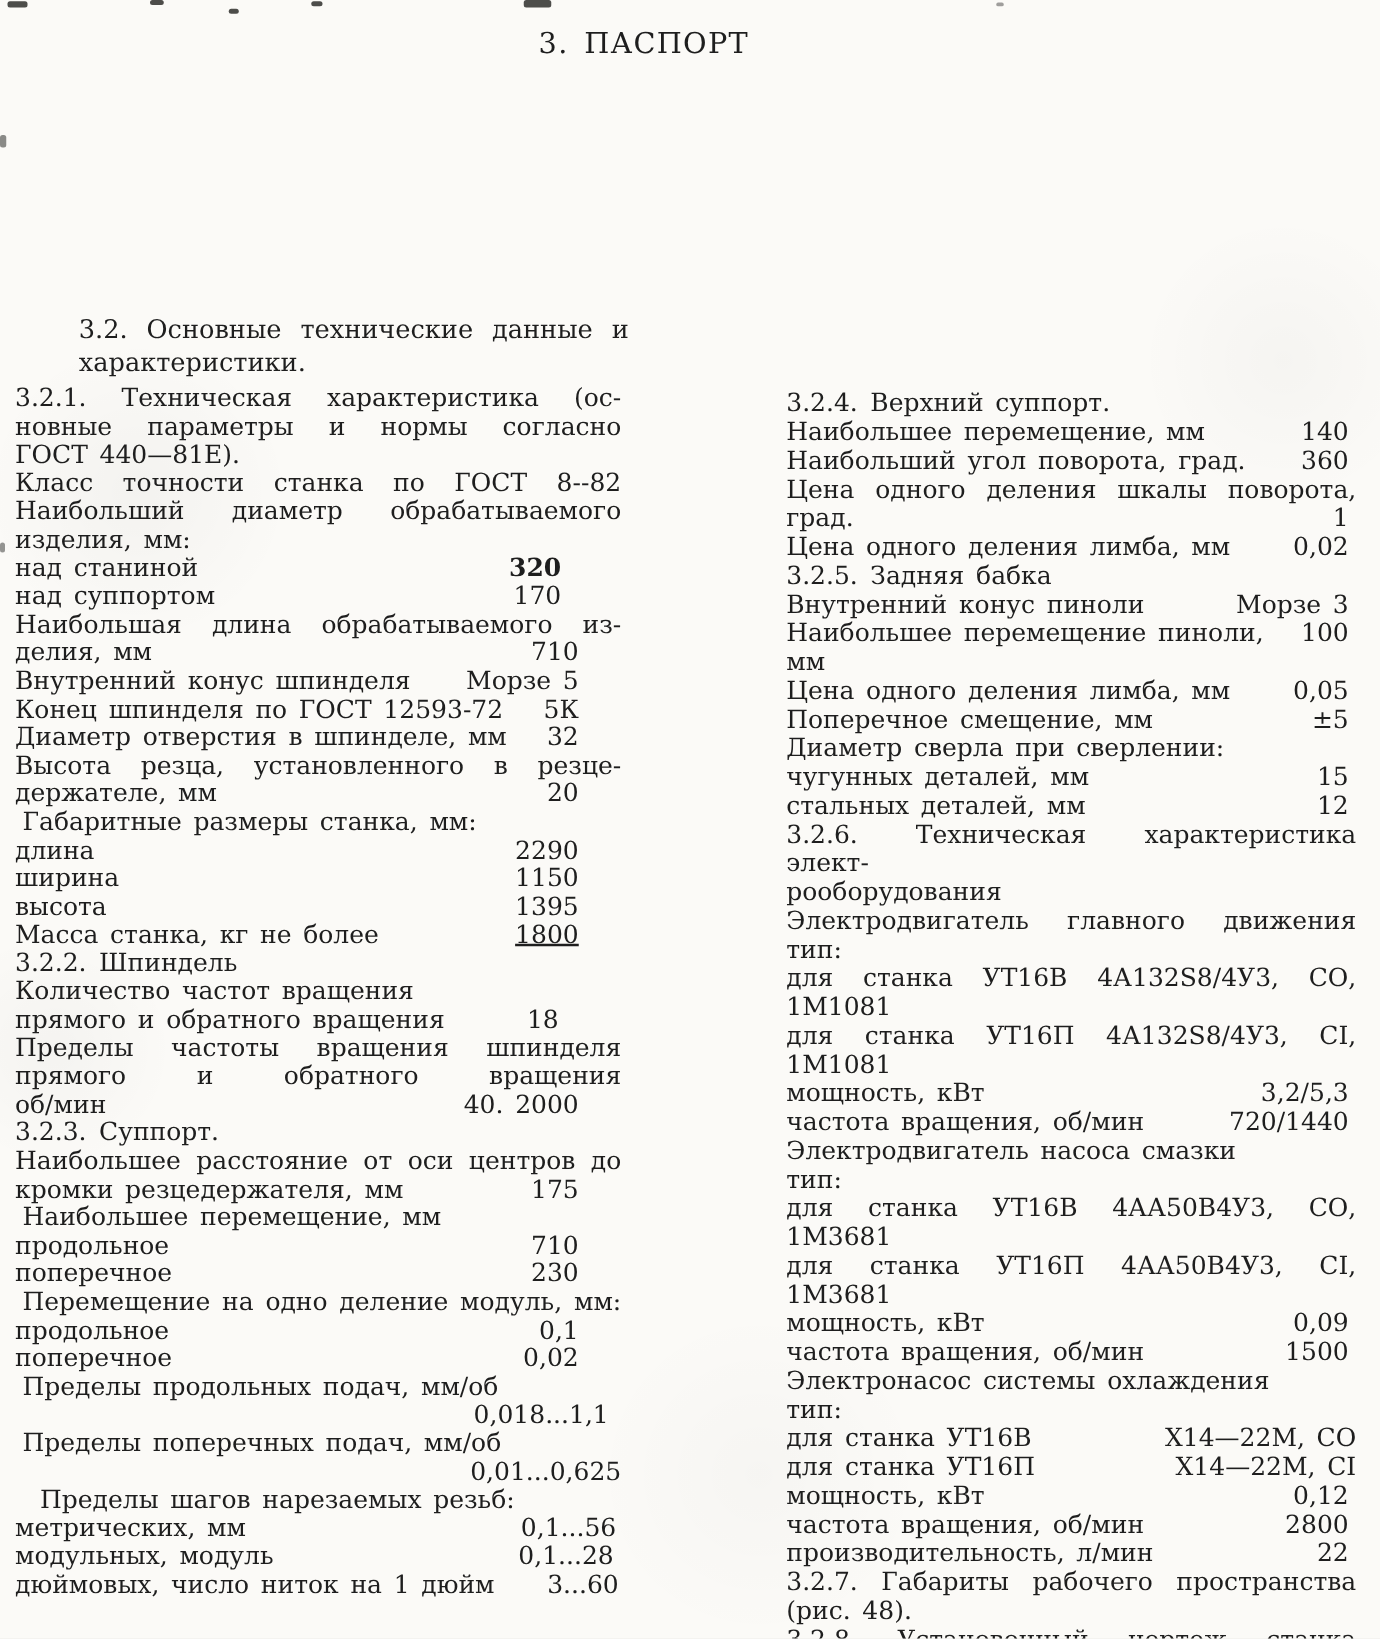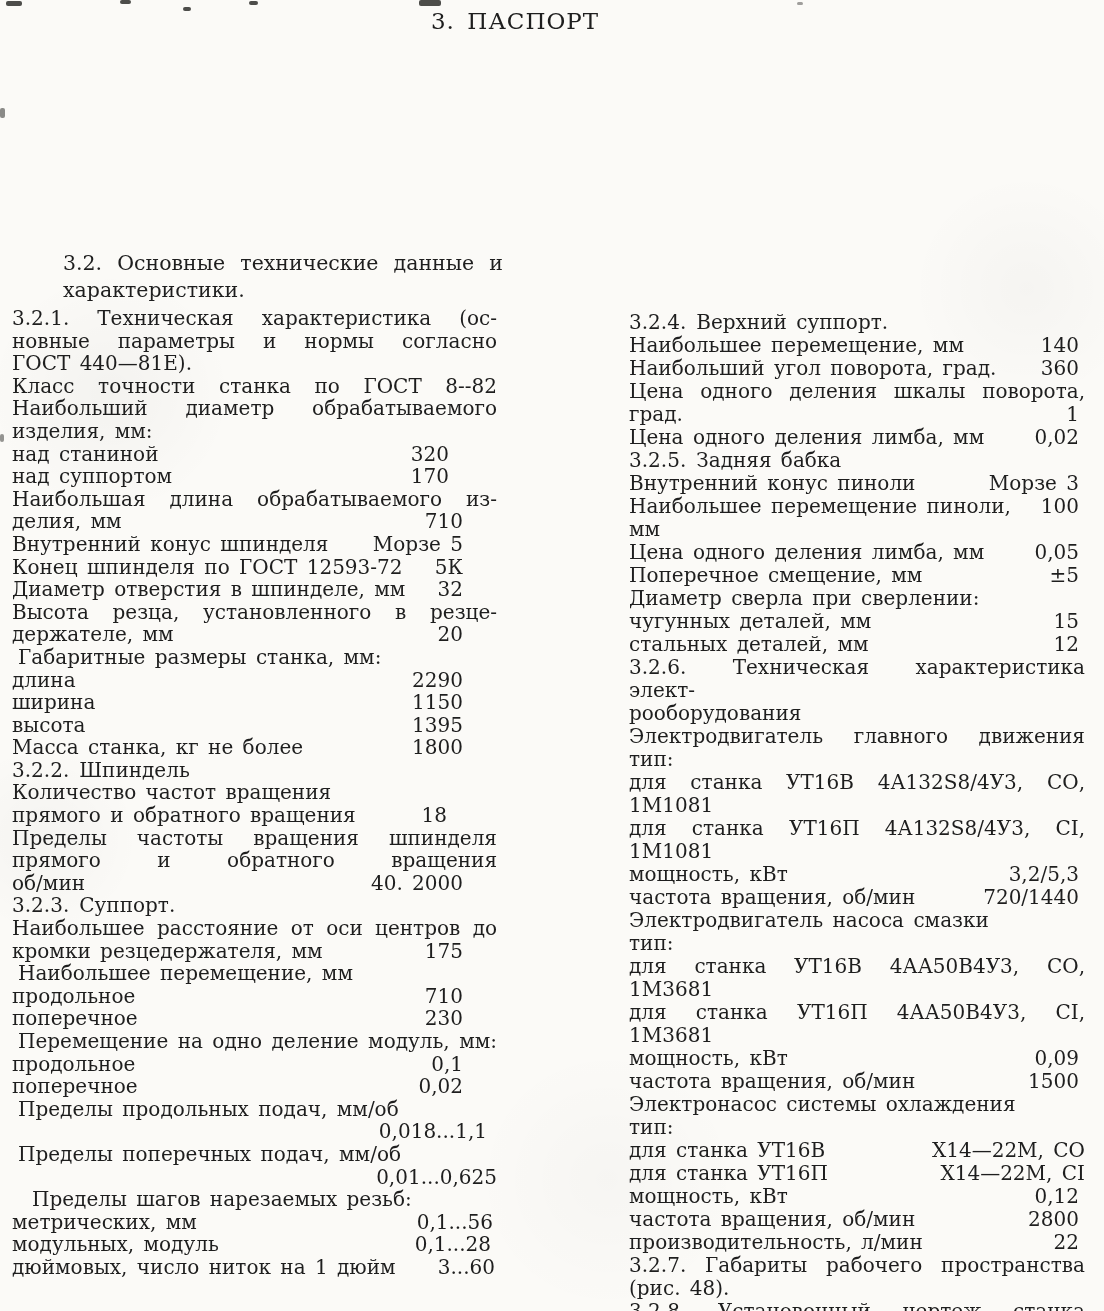--- a/index.html
+++ b/index.html
@@ -18,21 +18,21 @@
   .a1 { left:6px;   top:1px;   width:16px; height:5px; }
   .a2 { left:120px; top:0;     width:11px; height:4px; }
   .a3 { left:183px; top:7px;   width:8px;  height:4px; }
   .a4 { left:249px; top:1px;   width:9px;  height:4px; }
   .a5 { left:419px; top:0;     width:22px; height:6px; }
   .a6 { left:0;     top:108px; width:5px;  height:10px; opacity:.55; }
   .a7 { left:0;     top:434px; width:4px;  height:8px;  opacity:.5; }
   .a8 { left:797px; top:2px;   width:6px;  height:3px;  opacity:.45; }
 
   .title {
-    position:absolute; top:8px; left:0; width:1030px; margin:0;
+    position:absolute; top:22px; left:0; width:1030px; margin:0;
     text-align:center; font-size:23px; font-weight:normal;
     letter-spacing:1px; word-spacing:8px;
   }
   .s31 { position:absolute; left:305px; top:52px; font-size:20.5px; word-spacing:7px; }
   .s31h { line-height:26px; }
   .s31i { margin-top:12px; line-height:26px; }
 
   .s32h { position:absolute; left:63px; top:250px; width:440px;
           font-size:20.5px; line-height:27px; word-spacing:4px; }
 
@@ -69,21 +69,21 @@
 
   <section class="col colL" id="col-left">
       <div class="line j"><span class="lbl">3.2.1. Техническая характеристика (ос-</span></div>
       <div class="line j"><span class="lbl">новные параметры и нормы согласно</span></div>
       <div class="line"><span class="lbl">ГОСТ 440—81Е).</span></div>
       <div class="line j"><span class="lbl">Класс точности станка по ГОСТ 8--82</span></div>
       <div class="line j"><span class="lbl">Наибольший диаметр обрабатываемого</span></div>
       <div class="line"><span class="lbl">изделия, мм:</span></div>
       <div class="line kv">
         <span class="lbl">над станиной</span>
-        <span class="val" style="padding-right: 48px;">320</span>
+        <span class="val" style="padding-right: 48px; font-weight: bold;">320</span>
       </div>
       <div class="line kv">
         <span class="lbl">над суппортом</span>
         <span class="val" style="padding-right: 48px;">170</span>
       </div>
       <div class="line j"><span class="lbl">Наибольшая длина обрабатываемого из-</span></div>
       <div class="line kv">
         <span class="lbl">делия, мм</span>
         <span class="val" style="padding-right: 34px;">710</span>
       </div>
@@ -112,21 +112,21 @@
       <div class="line kv">
         <span class="lbl">ширина</span>
         <span class="val" style="padding-right: 34px;">1150</span>
       </div>
       <div class="line kv">
         <span class="lbl">высота</span>
         <span class="val" style="padding-right: 34px; text-align: right;">1395</span>
       </div>
       <div class="line kv">
         <span class="lbl">Масса станка, кг не более</span>
-        <span class="val" style="padding-right: 34px;">1800</span>
+        <span class="val" style="padding-right: 34px; text-decoration: underline;">1800</span>
       </div>
       <div class="line"><span class="lbl">3.2.2. Шпиндель</span></div>
       <div class="line"><span class="lbl">Количество частот вращения</span></div>
       <div class="line kv">
         <span class="lbl">прямого и обратного вращения</span>
         <span class="val" style="padding-right: 50px;">18</span>
       </div>
       <div class="line j"><span class="lbl">Пределы частоты вращения шпинделя</span></div>
       <div class="line j"><span class="lbl">прямого и обратного вращения</span></div>
       <div class="line kv">

